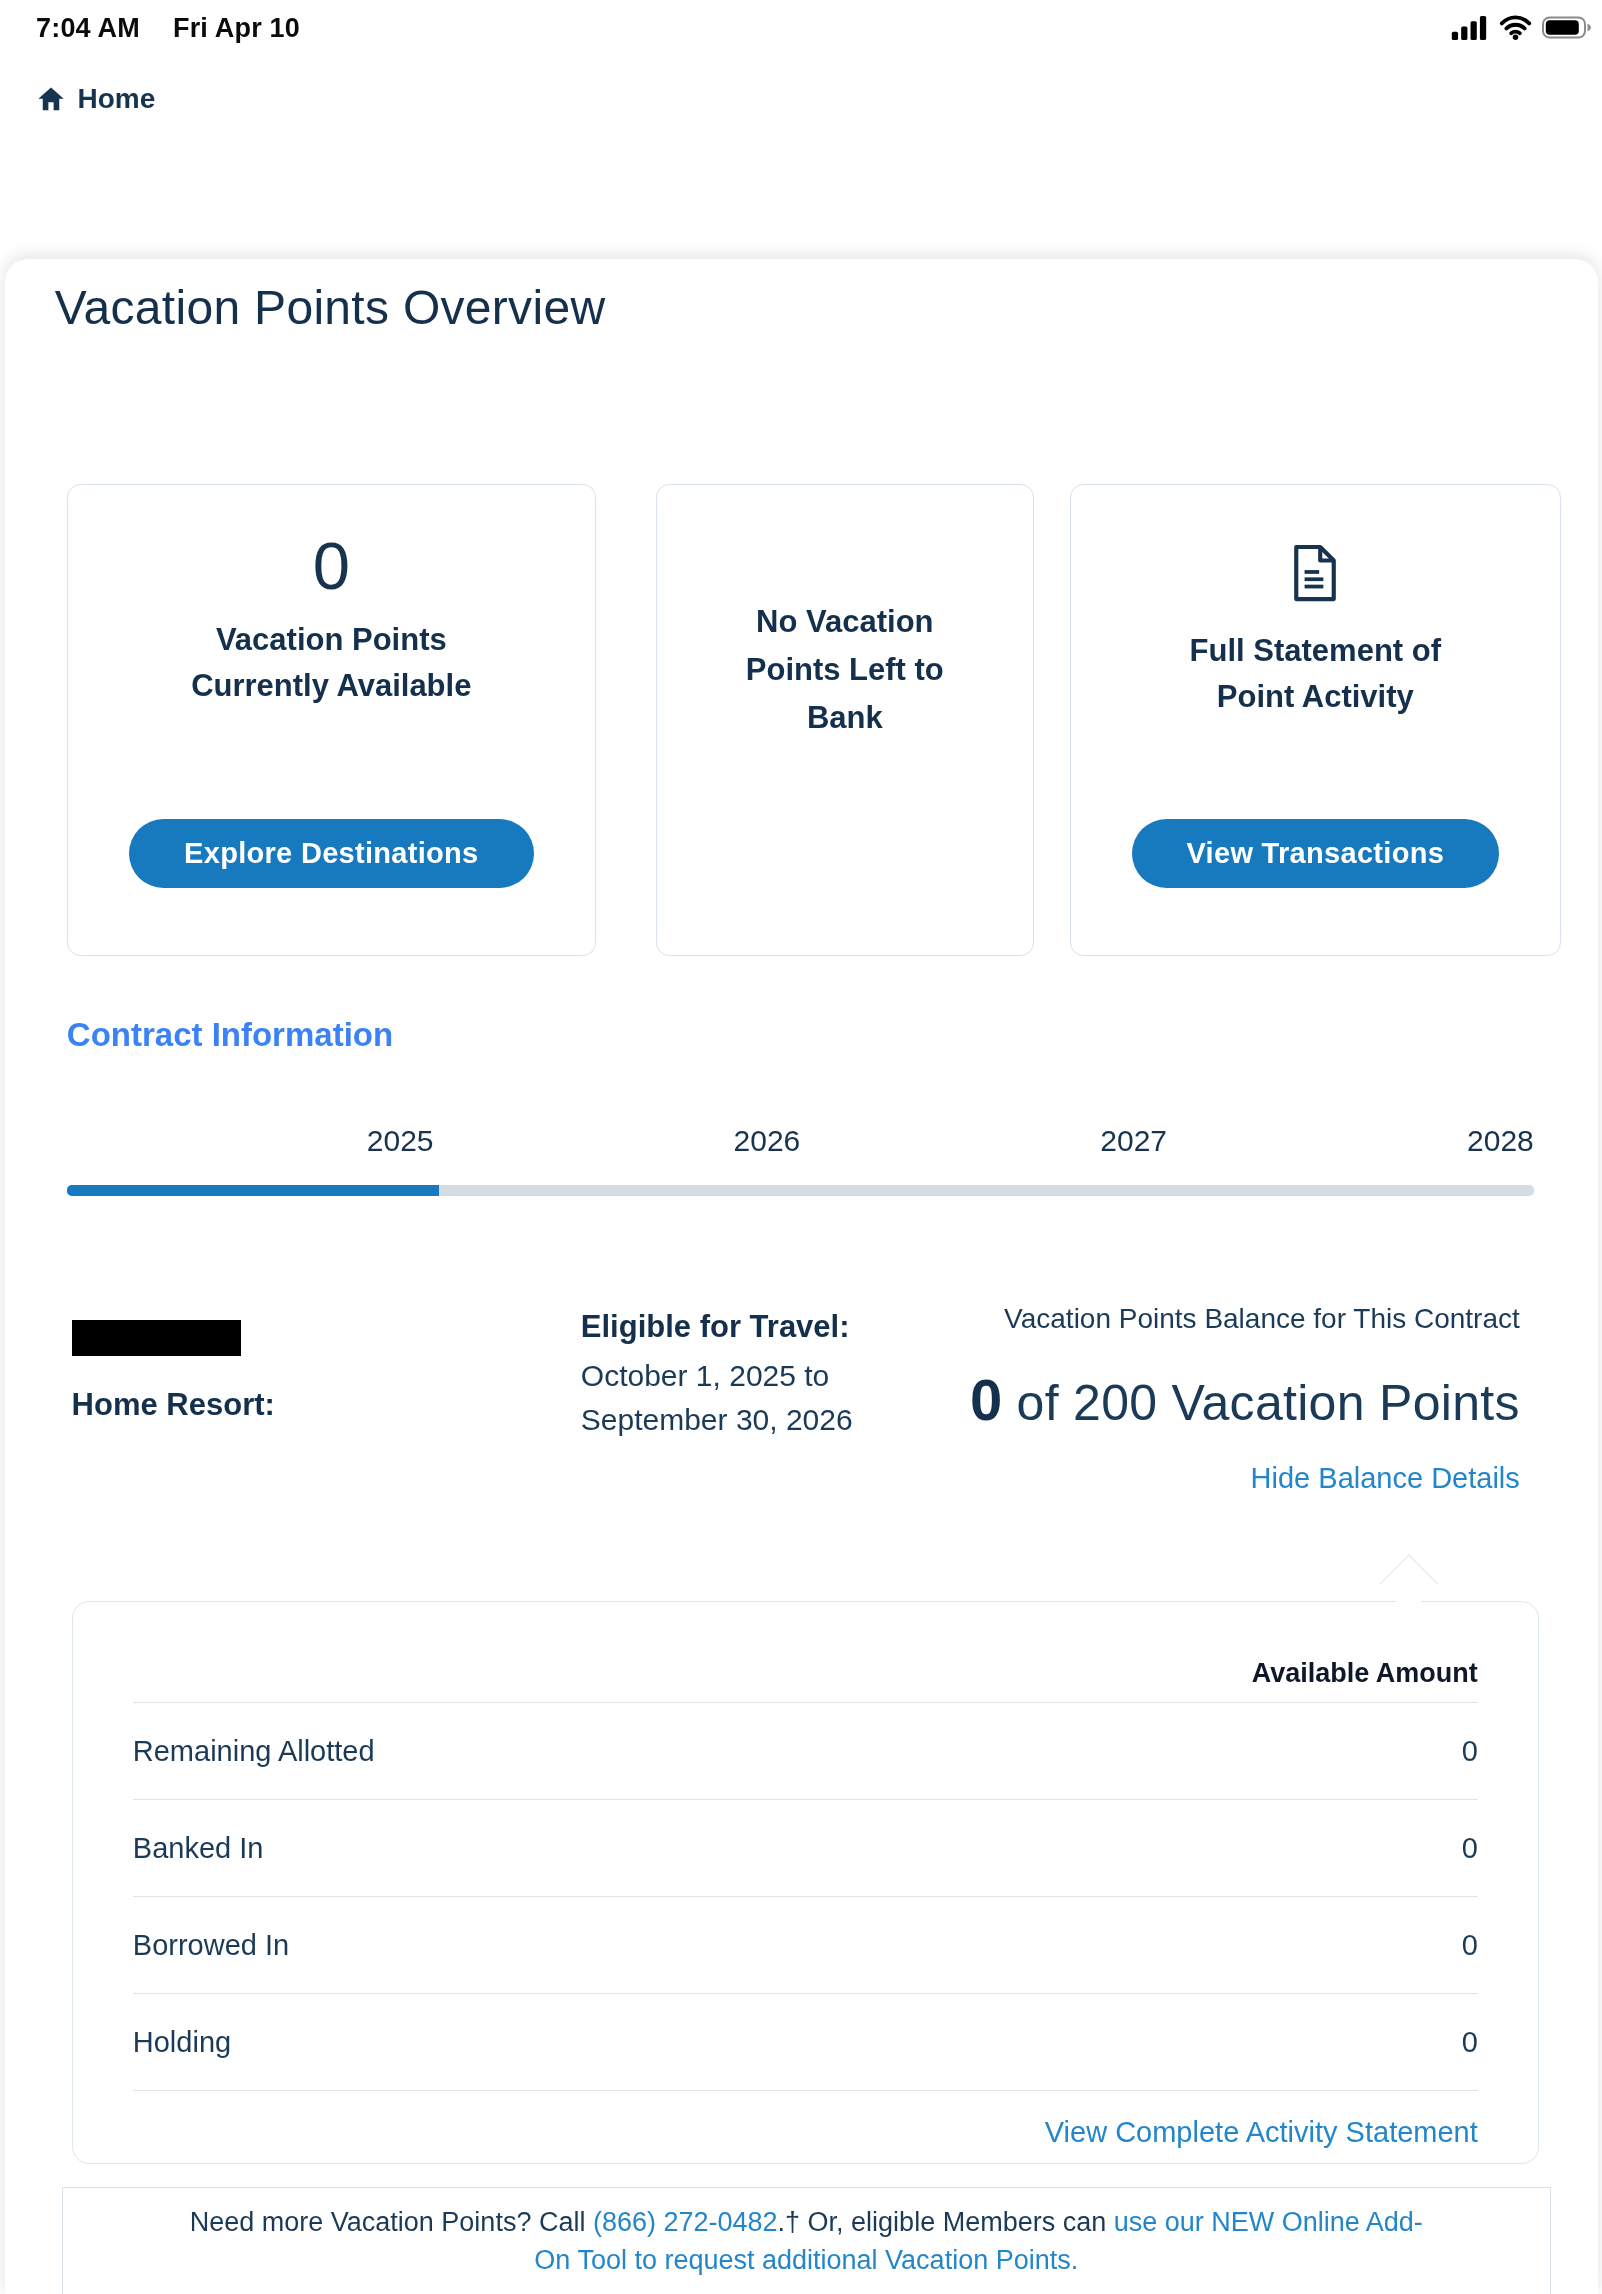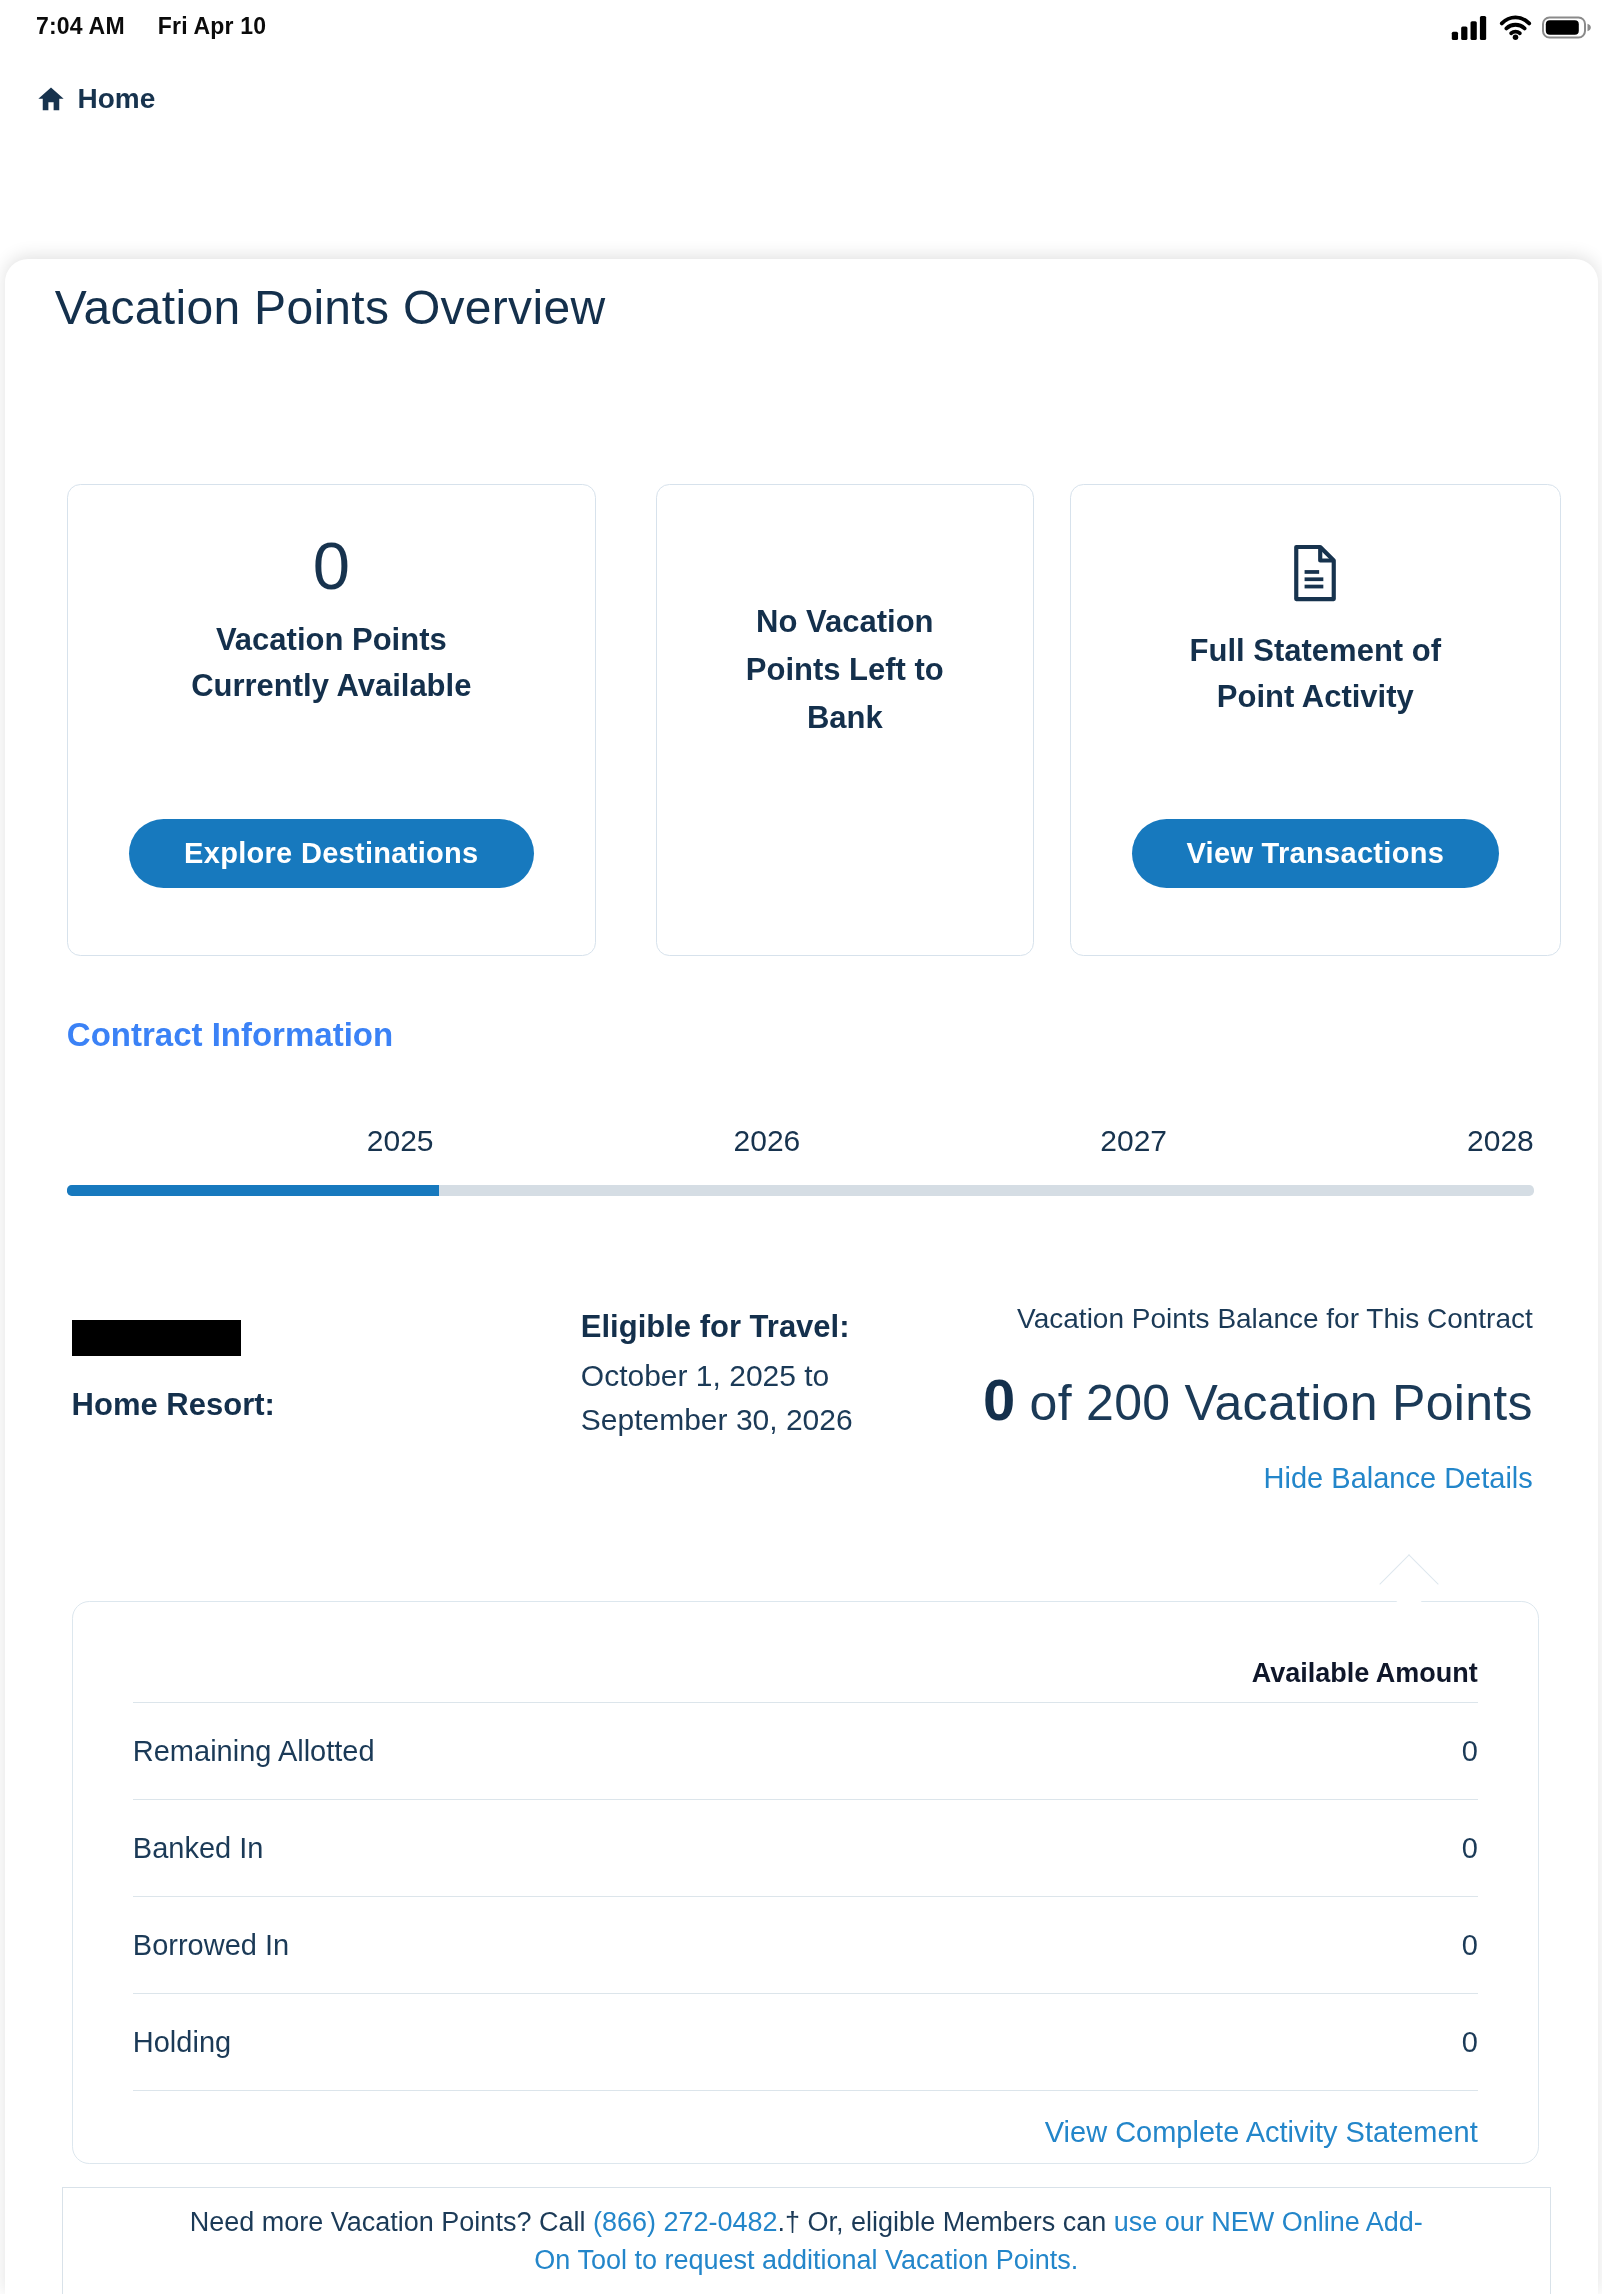--- a/index.html
+++ b/index.html
@@ -3,21 +3,21 @@
 <meta charset="utf-8">
 <style>
   * { margin:0; padding:0; box-sizing:border-box; }
   html,body { background:#fff; }
   body { font-family:"Liberation Sans","DejaVu Sans",sans-serif; color:#17334e; }
   .screen { position:relative; width:1602px; height:2294px; overflow:hidden; background:#fff; }
 
   
   .status-bar { position:absolute; top:0; left:0; width:100%; height:54px; }
   .status-left { position:absolute; top:13.4px; left:36px; display:flex; gap:33px;
-                 font-size:23px; font-weight:600; color:#0b0b0b; letter-spacing:0.2px; }
+                 font-size:27px; font-weight:600; color:#0b0b0b; letter-spacing:0.2px; }
   .status-right { position:absolute; top:15.4px; right:9.6px; display:flex; gap:10.6px; align-items:center; }
 
   
   .breadcrumb { position:absolute; top:83px; left:36px; display:flex; align-items:center; gap:11.5px; cursor:pointer; }
   .breadcrumb .label { font-size:28px; font-weight:700; color:#17334e; }
 
   
   .panel { position:absolute; top:259px; left:4.8px; width:1593px; height:2035px;
            background:#fff; border-radius:23px 23px 0 0;
            box-shadow:0 -2.9px 17.3px rgba(0,0,0,.12); }
@@ -56,21 +56,21 @@
   .tab-track-fill { width:25.4%; height:100%; background:#1779be; border-radius:4.8px 0 0 4.8px; }
 
   .contract-grid { position:absolute; top:1038px; left:62px; width:1470px; height:269px; }
   .cg-col1 { position:absolute; left:4.8px; top:0; width:461px; }
   .cg-label { font-size:31px; font-weight:700; color:#14304c; }
   .redact-contract { margin-top:23px; width:169px; height:36px; background:#000; }
   .cg-home-label { margin-top:31px; }
   .cg-value { margin-top:11.5px; font-size:31px; font-weight:400; line-height:48px; color:#1b3a57; }
   .cg-col2 { position:absolute; left:514px; top:11.5px; width:377px; }
   .cg-col2 .cg-value { margin-top:9.6px; line-height:44px; font-size:30px; }
-  .cg-col3 { position:absolute; right:4px; top:5.8px; width:692px; text-align:right; }
+  .cg-col3 { position:absolute; right:17px; top:5.8px; width:692px; text-align:right; }
   .balance-heading { font-size:28px; font-weight:400; color:#1b3a57; }
   .balance-line { margin-top:31px; white-space:nowrap; }
   .balance-zero { font-size:58px; font-weight:700; color:#14304c; }
   .balance-suffix { font-size:50px; font-weight:400; color:#1b3a57; letter-spacing:0.3px; }
   .link { color:#2386ca; cursor:pointer; }
   .hide-link { display:block; margin-top:29px; font-size:29px; }
 
   
   .details-panel { position:absolute; top:1342px; left:67px; width:1467px; height:563px;
                    border:1.9px solid #dde7ee; border-radius:17.3px; background:#fff; z-index:2; }

